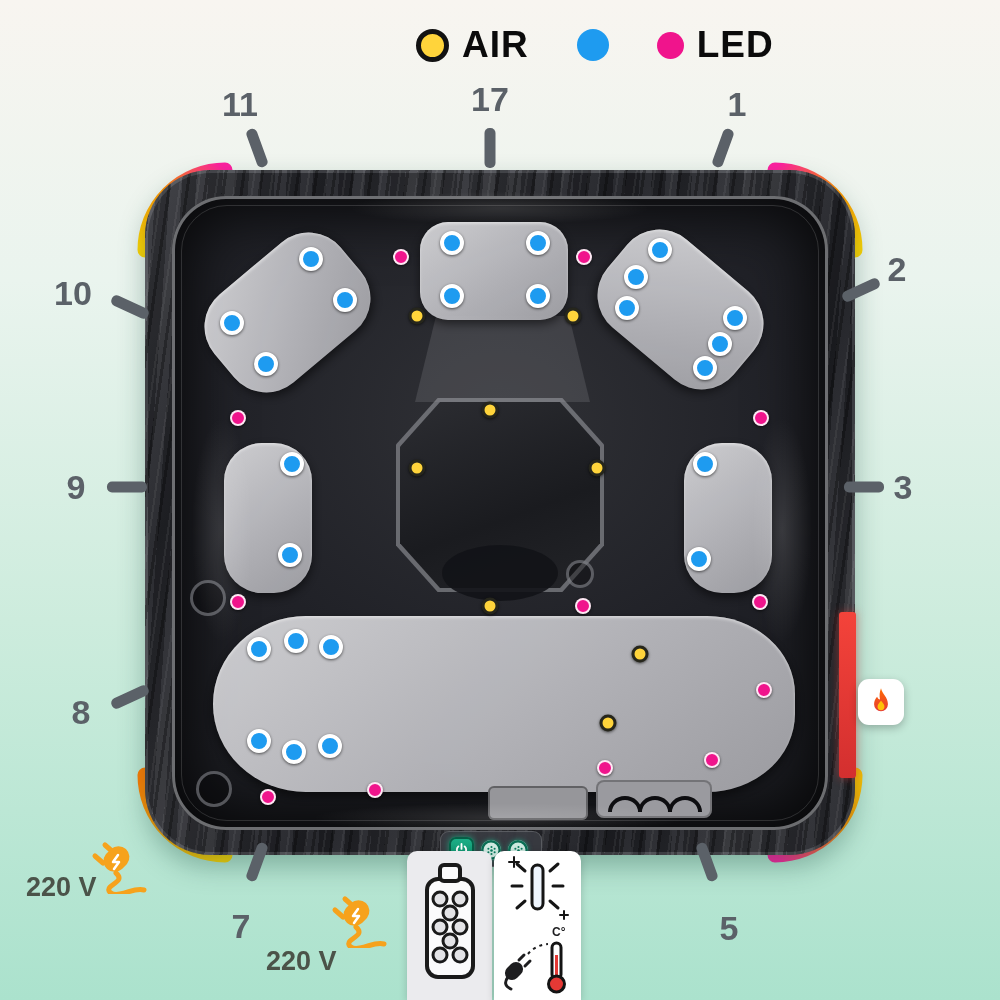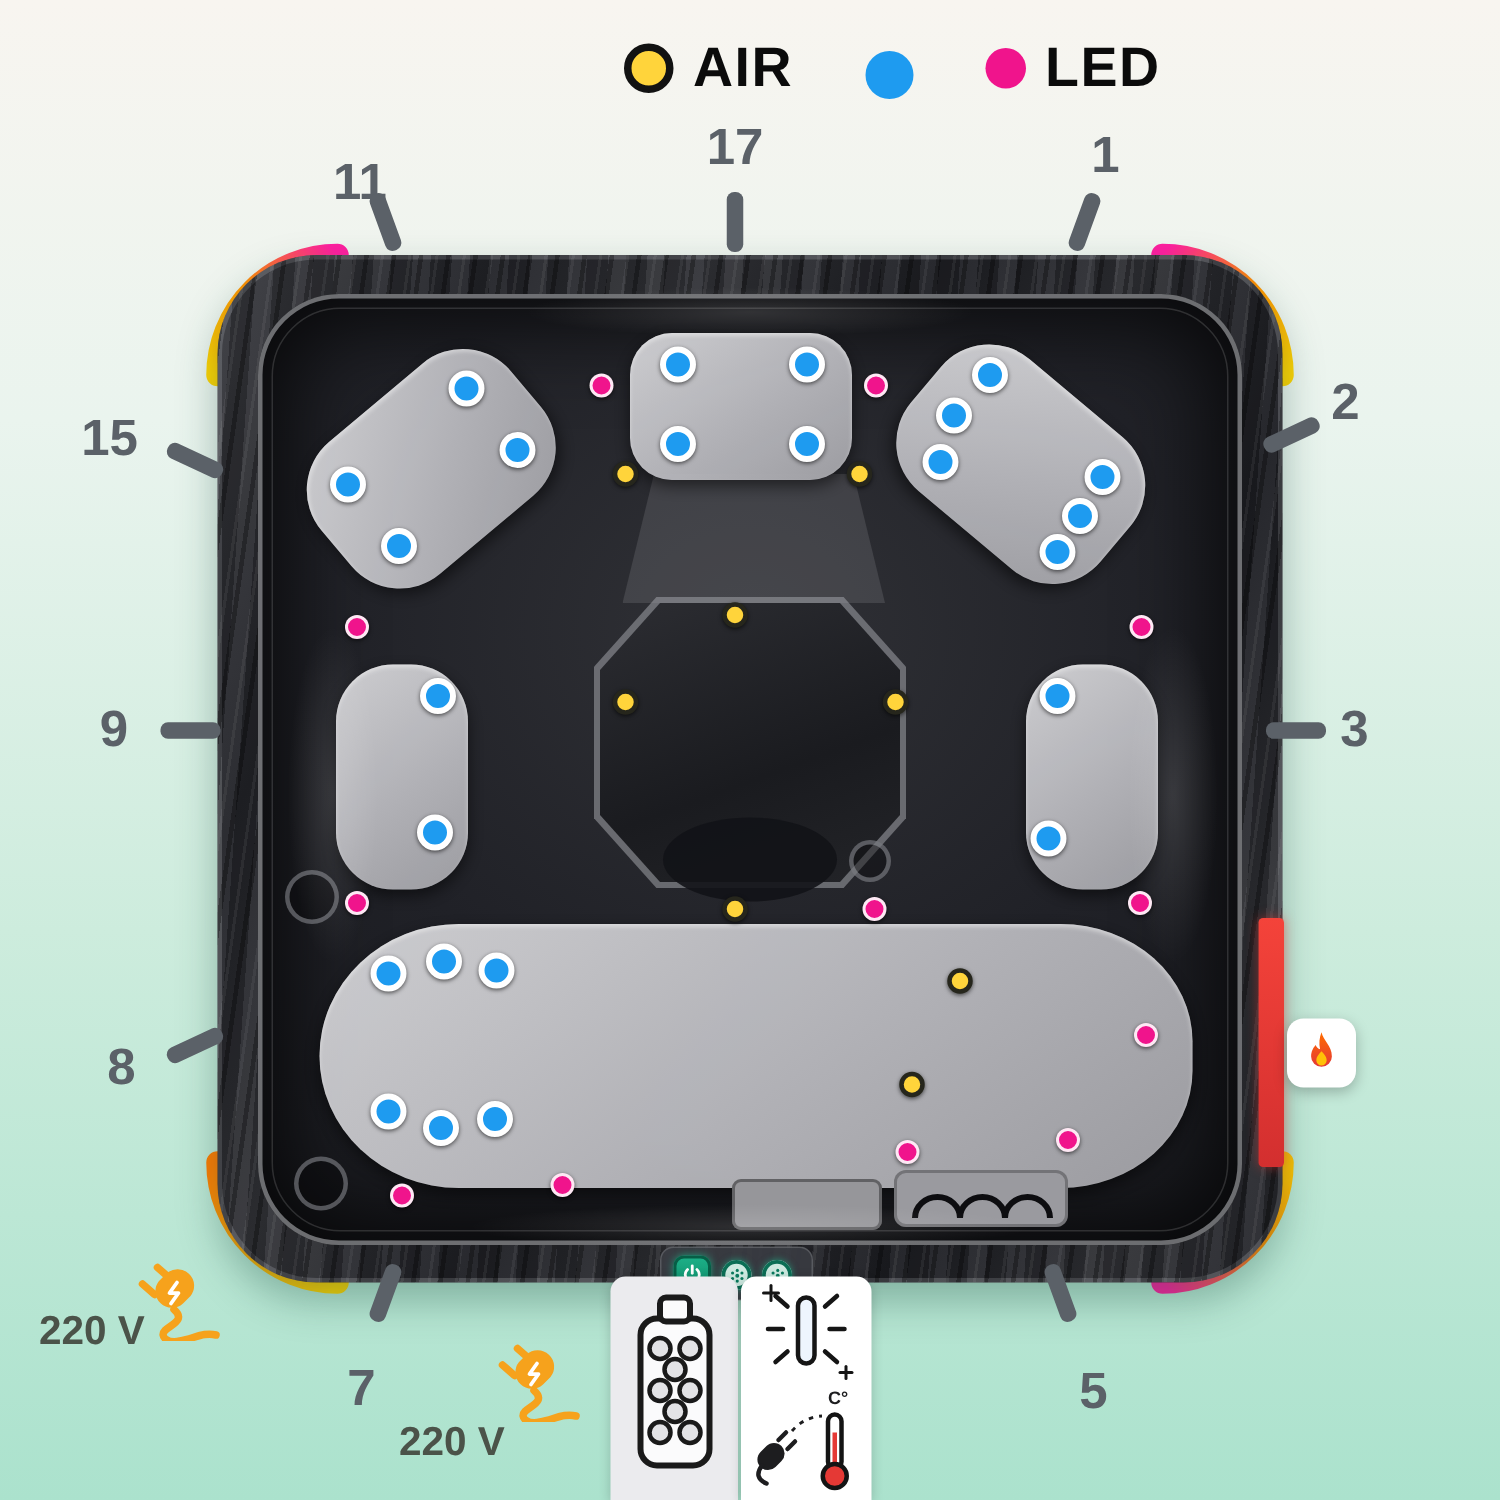--- a/index.html
+++ b/index.html
@@ -4,21 +4,21 @@
 <style>
   html,body{margin:0;padding:0;background:#ffffff;}
   #canvas{
     position:relative;width:1000px;height:1000px;overflow:hidden;
     font-family:"Liberation Sans",sans-serif;
     background:linear-gradient(180deg,#f8f5f0 0%,#eaf4ee 28%,#cdecdd 62%,#abe2cd 100%);
   }
   .layer{position:absolute;inset:0;pointer-events:none;}
 
   
-  .legend{position:absolute;left:416px;top:24px;display:flex;align-items:flex-end;gap:48px;}
+  .legend{position:absolute;left:416px;top:24px;display:flex;align-items:center;gap:48px;}
   .legend-item{display:flex;align-items:center;gap:13px;}
   .dot{border-radius:50%;}
   .dot-air{width:23px;height:23px;background:#ffd43b;border:5px solid #121212;}
   .dot-hydro{width:32px;height:32px;background:#1e9bf0;}
   .dot-led{width:27px;height:27px;background:#f0148c;}
   .legend-label{font-size:37px;font-weight:800;color:#0b0b0b;letter-spacing:1px;}
 
   
   .clock-num{position:absolute;transform:translate(-50%,-50%);font-size:34px;font-weight:800;color:#5b6168;}
   .clock-tick{position:absolute;width:11px;height:40px;border-radius:5px;background:#5b6168;}
@@ -282,23 +282,23 @@
       <div class="clock-num" style="left: 903px; top: 487px;">3</div>
       <div class="clock-tick" style="left: 864px; top: 487px; transform: translate(-50%, -50%) rotate(90deg);"></div>
       <div class="clock-num" style="left: 729px; top: 928px;">5</div>
       <div class="clock-tick" style="left: 707px; top: 862px; transform: translate(-50%, -50%) rotate(-20deg);"></div>
       <div class="clock-num" style="left: 241px; top: 926px;">7</div>
       <div class="clock-tick" style="left: 257px; top: 862px; transform: translate(-50%, -50%) rotate(20deg);"></div>
       <div class="clock-num" style="left: 81px; top: 712px;">8</div>
       <div class="clock-tick" style="left: 130px; top: 697px; transform: translate(-50%, -50%) rotate(65deg);"></div>
       <div class="clock-num" style="left: 76px; top: 487px;">9</div>
       <div class="clock-tick" style="left: 127px; top: 487px; transform: translate(-50%, -50%) rotate(90deg);"></div>
-      <div class="clock-num" style="left: 73px; top: 293px;">15</div>
+      <div class="clock-num" style="left: 73px; top: 293px;">10</div>
       <div class="clock-tick" style="left: 130px; top: 307px; transform: translate(-50%, -50%) rotate(-65deg);"></div>
-      <div class="clock-num" style="left: 240px; top: 104px; margin-top: 18px;">11</div>
+      <div class="clock-num" style="left: 240px; top: 104px;">11</div>
       <div class="clock-tick" style="left: 257px; top: 148px; transform: translate(-50%, -50%) rotate(-20deg);"></div>
     </div>
 
   <div class="legend">
     <div class="legend-item">
       <span class="dot dot-air"></span>
       <span class="legend-label">AIR</span>
     </div>
     <div class="legend-item">
       <span class="dot dot-hydro"></span>

